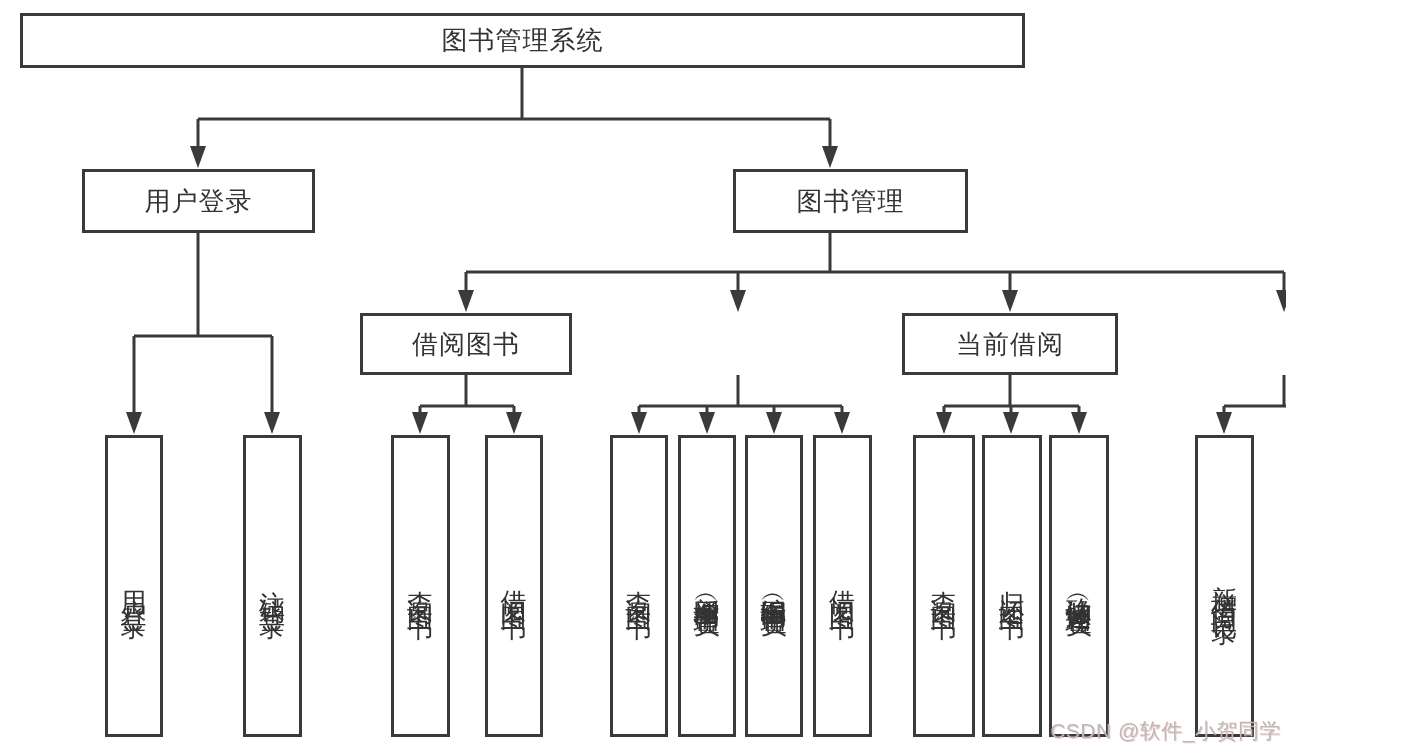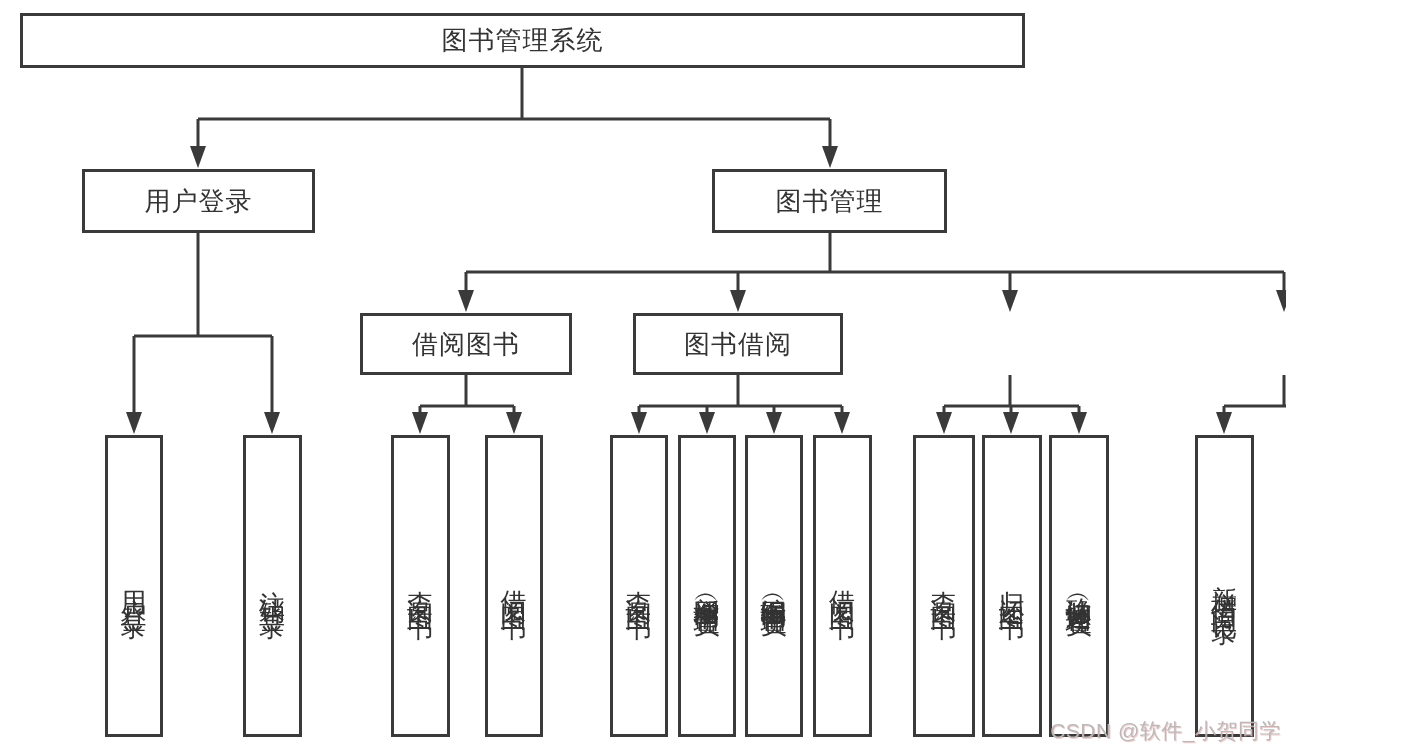--- a/index.html
+++ b/index.html
@@ -81,29 +81,29 @@
     </g>
   </svg>
 
   <div class="hbox" style="left:20px;top:13px;width:1005px;height:55px">
     <span>图书管理系统</span>
   </div>
 
   <div class="hbox" style="left:82px;top:169px;width:233px;height:64px">
     <span>用户登录</span>
   </div>
-  <div class="hbox" style="left:712px;top:169px;width:235px;height:64px">
+  <div class="hbox" style="left:733px;top:169px;width:235px;height:64px">
     <span>图书管理</span>
   </div>
 
   <div class="hbox" style="left:360px;top:313px;width:212px;height:62px">
     <span>借阅图书</span>
   </div>
-  <div class="hbox" style="left:633px;top:313px;width:210px;height:62px">
-    <span>图书借阅</span>
+  <div class="hbox" style="left:902px;top:313px;width:216px;height:62px">
+    <span>当前借阅</span>
   </div>
 
   <div class="vbox ls-wide" style="left:105px;width:58px">
     <span>用户登录</span>
   </div>
   <div class="vbox ls-wide" style="left:243px;width:59px">
     <span>注销登录</span>
   </div>
 
   <div class="vbox ls-wide" style="left:391px;width:59px">

